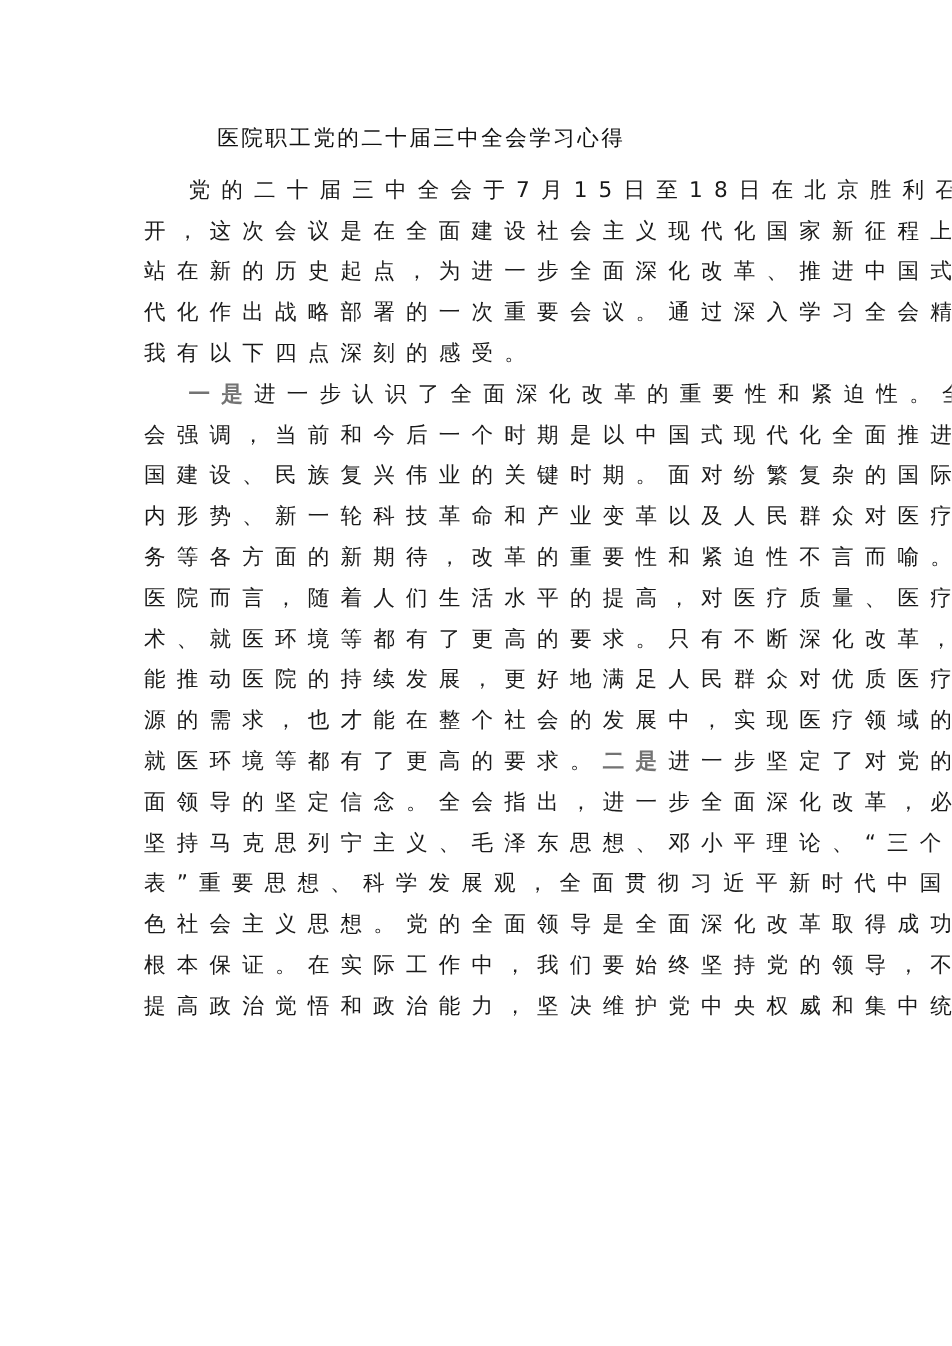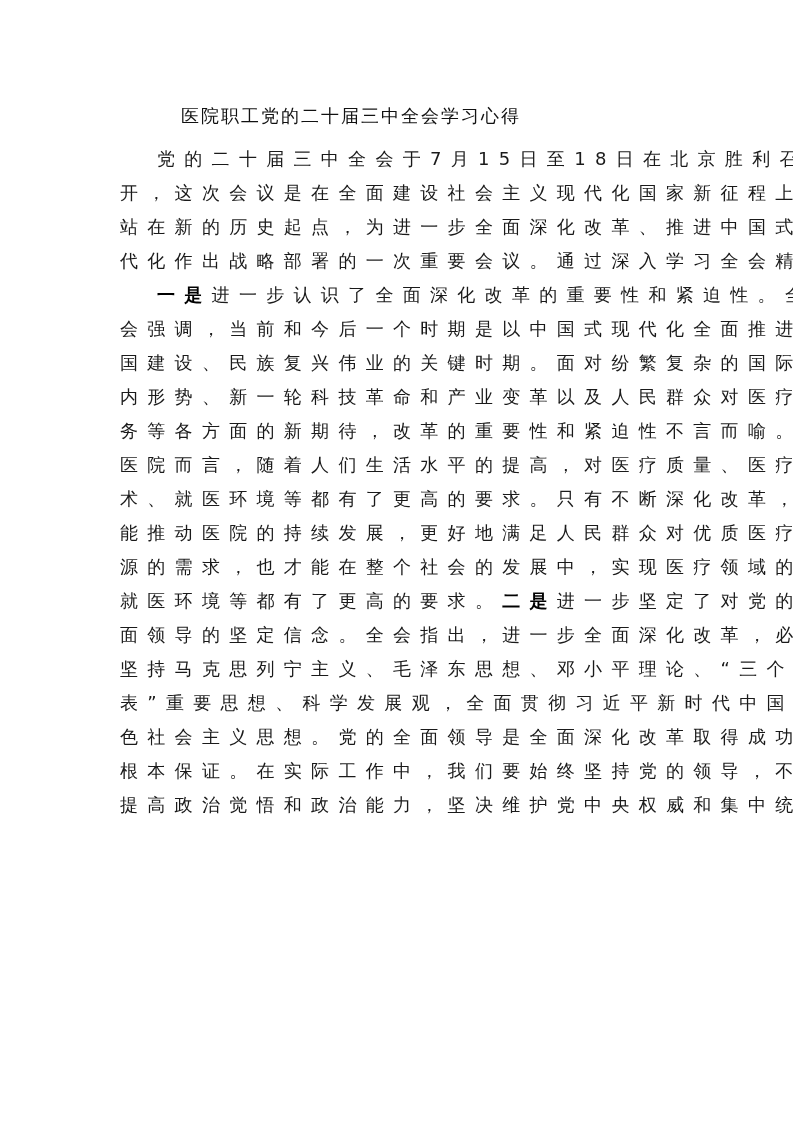--- a/index.html
+++ b/index.html
@@ -41,33 +41,34 @@
     }
     .line {
       height: 34px;
       line-height: 34px;
       font-size: 18px;
       white-space: nowrap;
       letter-spacing: 9.3px;
       color: #1a1a1a;
     }
     .line.indent { padding-left: 37px; }
-    .bold { font-weight: bold; color: #000000; }
+    .bold { font-weight: bold; color: #737373; }
   </style>
 </head>
 <body>
 
 <div class="page">
   <div class="doc-title">医院职工党的二十届三中全会学习心得</div>
 
   <div class="body-text">
     <div class="line indent"><span>党的二十届三中全会于7月15日至18日在北京胜利召</span></div>
     <div class="line"><span>开，这次会议是在全面建设社会主义现代化国家新征程上，</span></div>
     <div class="line"><span>站在新的历史起点，为进一步全面深化改革、推进中国式现</span></div>
     <div class="line"><span>代化作出战略部署的一次重要会议。通过深入学习全会精神，</span></div>
+    <div class="line"><span>我有以下四点深刻的感受。</span></div>
     <div class="line indent"><span class="bold">一是</span><span>进一步认识了全面深化改革的重要性和紧迫性。全</span></div>
     <div class="line"><span>会强调，当前和今后一个时期是以中国式现代化全面推进强</span></div>
     <div class="line"><span>国建设、民族复兴伟业的关键时期。面对纷繁复杂的国际国</span></div>
     <div class="line"><span>内形势、新一轮科技革命和产业变革以及人民群众对医疗服</span></div>
     <div class="line"><span>务等各方面的新期待，改革的重要性和紧迫性不言而喻。就</span></div>
     <div class="line"><span>医院而言，随着人们生活水平的提高，对医疗质量、医疗技</span></div>
     <div class="line"><span>术、就医环境等都有了更高的要求。只有不断深化改革，才</span></div>
     <div class="line"><span>能推动医院的持续发展，更好地满足人民群众对优质医疗资</span></div>
     <div class="line"><span>源的需求，也才能在整个社会的发展中，实现医疗领域的国</span></div>
     <div class="line"><span>就医环境等都有了更高的要求。</span><span class="bold">二是</span><span>进一步坚定了对党的全</span></div>

